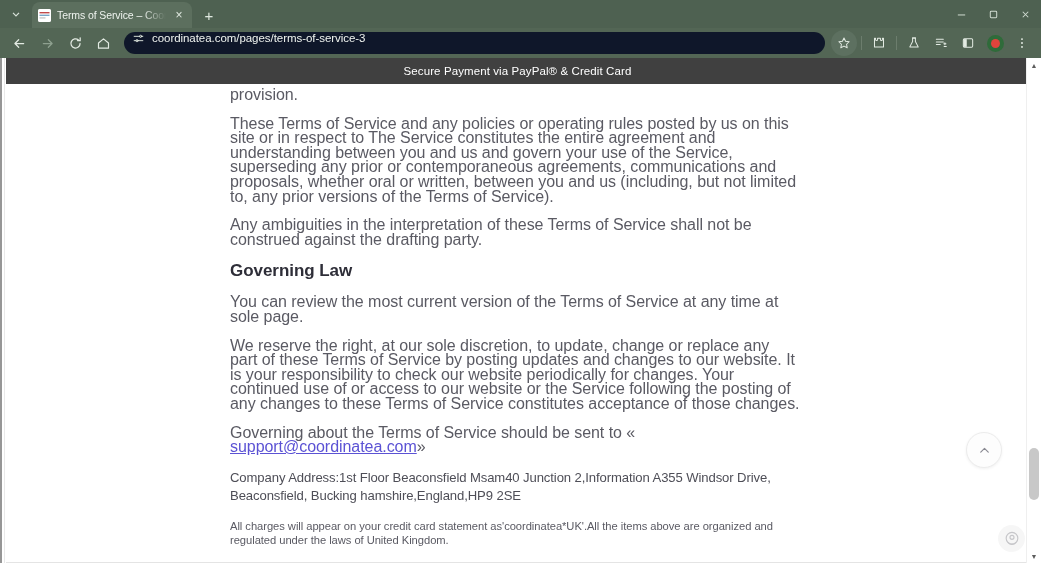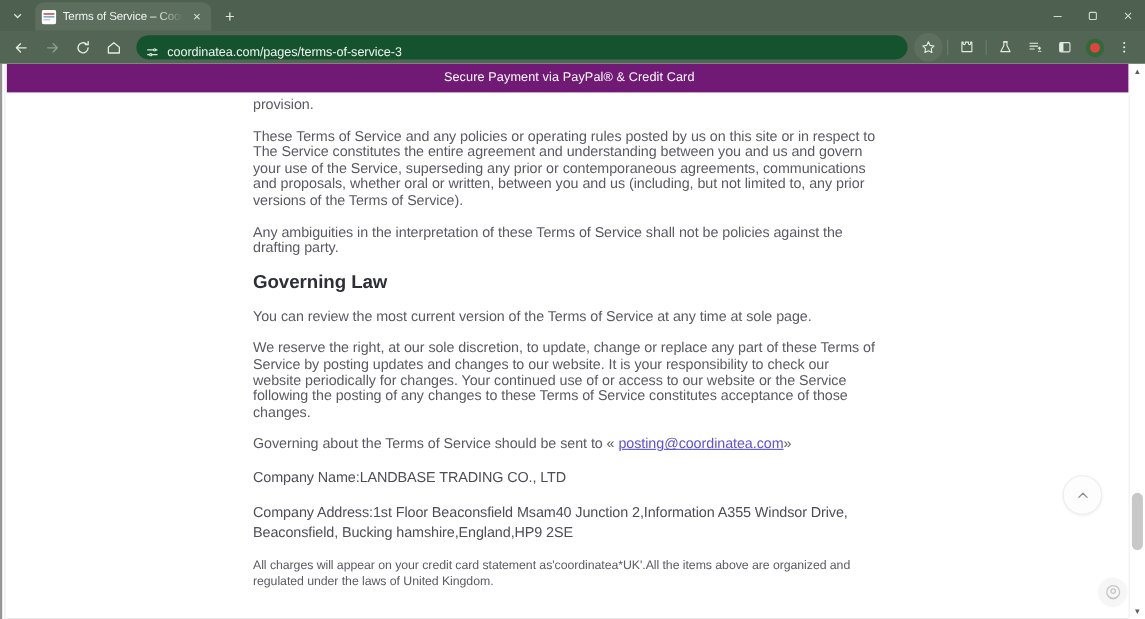--- a/index.html
+++ b/index.html
@@ -103,23 +103,23 @@
     display: flex; align-items: center; justify-content: center;
     color: #e3ebe3;
     border-radius: 50%;
     flex: 0 0 auto;
   }
   .tb-icon.dim { color: #8ea08f; }
   .omnibox {
     flex: 1 1 auto;
     height: 22px;
     margin: 0 4px 0 6px;
-    background: #14532d;
+    background: #0f172a;
     border-radius: 11px;
-    display: flex; align-items: flex-end;
+    display: flex; align-items: flex-start;
     padding: 0 8px;
     gap: 7px;
     min-width: 0;
   }
   .omnibox .url {
     font-size: 11.5px;
     color: #f0f4f0;
     white-space: nowrap;
     overflow: hidden;
     letter-spacing: -0.05px;
@@ -159,39 +159,39 @@
     width: 1023px;
     height: 505px;
     background: #ffffff;
     overflow: hidden;
   }
 
   
   .announce {
     position: absolute; top: 0; left: 0;
     width: 1023px; height: 26px;
-    background: #701a75;
+    background: #404040;
     display: flex; align-items: center; justify-content: center;
   }
   .announce span {
     color: #ffffff;
     font-size: 11.5px;
     letter-spacing: .1px;
   }
 
   
   .content {
     position: absolute;
     top: 26px;
     left: 224px;
     width: 570px;
   }
   .p {
     color: #5a5a63;
-    font-size: 13px;
+    font-size: 16px;
     line-height: 14.6px;
     margin: 0 0 14px 0;
     letter-spacing: -0.05px;
   }
   .p.first { margin-top: 4px; }
   h3.sec {
     color: #2e2e38;
     font-size: 17px;
     font-weight: bold;
     margin: 0 0 14px 0;
@@ -408,31 +408,30 @@
     <div class="page">
 
       <div class="announce">
         <span>Secure Payment via PayPal® &amp; Credit Card</span>
       </div>
 
       <div class="content">
 
         <p class="p first">provision.</p>
         <p class="p">These Terms of Service and any policies or operating rules posted by us on this site or in respect to The Service constitutes the entire agreement and understanding between you and us and govern your use of the Service, superseding any prior or contemporaneous agreements, communications and proposals, whether oral or written, between you and us (including, but not limited to, any prior versions of the Terms of Service).</p>
-        <p class="p">Any ambiguities in the interpretation of these Terms of Service shall not be policies against the drafting party.</p>
+        <p class="p">Any ambiguities in the interpretation of these Terms of Service shall not be construed against the drafting party.</p>
 
         <h3 class="sec">Governing Law</h3>
 
         <p class="p">You can review the most current version of the Terms of Service at any time at sole page.</p>
         <p class="p">We reserve the right, at our sole discretion, to update, change or replace any part of these Terms of Service by posting updates and changes to our website. It is your responsibility to check our website periodically for changes. Your continued use of or access to our website or the Service following the posting of any changes to these Terms of Service constitutes acceptance of those changes.</p>
 
 
-        <p class="p"><span>Governing about the Terms of Service should be sent to « </span><a class="maillink" href="#">posting@coordinatea.com</a><span>»</span></p>
-
-        <p class="company">Company Name:LANDBASE TRADING CO., LTD</p>
+        <p class="p"><span>Governing about the Terms of Service should be sent to « </span><a class="maillink" href="#">support@coordinatea.com</a><span>»</span></p>
+
         <p class="company">Company Address:1st Floor Beaconsfield Msam40 Junction 2,Information A355 Windsor Drive, Beaconsfield, Bucking hamshire,England,HP9 2SE</p>
 
         <p class="fineprint">All charges will appear on your credit card statement as'coordinatea*UK'.All the items above are organized and regulated under the laws of United Kingdom.</p>
       </div>
 
       <div class="backtotop">
         <span style="display:flex;">
           <svg width="15" height="15" viewBox="0 0 18 18" fill="none" stroke="currentColor" stroke-width="1.4" stroke-linecap="round" stroke-linejoin="round">
             <path d="M4.5 11 L9 6.5 L13.5 11"></path>
           </svg>

